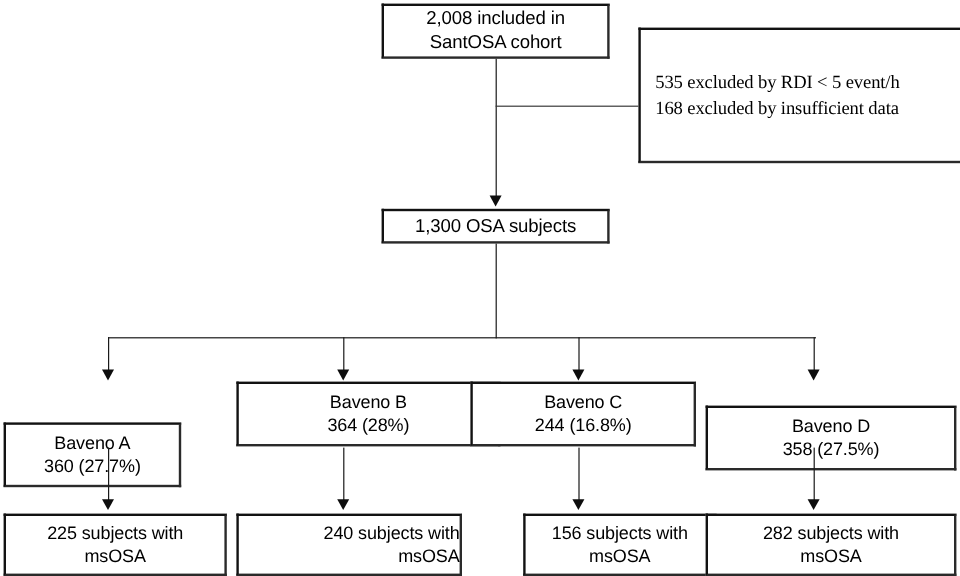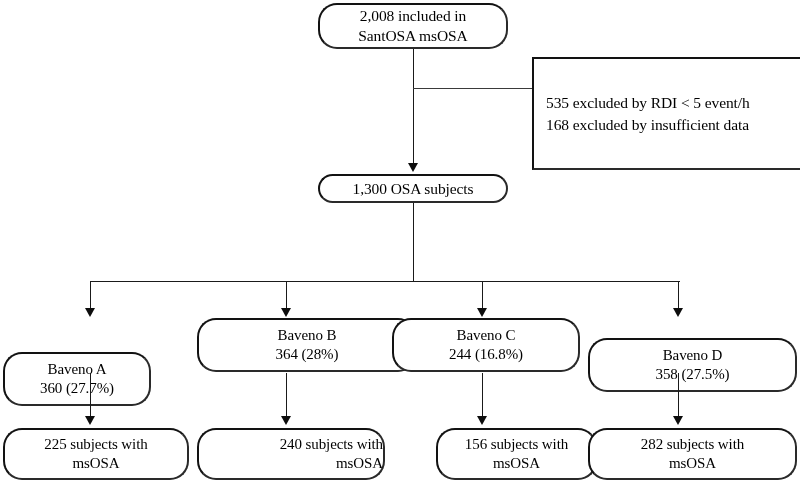--- a/index.html
+++ b/index.html
@@ -30,30 +30,30 @@
     flex-direction: column;
     align-items: center;
     justify-content: center;
     text-align: center;
     color: #000000;
     line-height: 1.28;
     letter-spacing: -0.1px;
   }
   .box .line { display: block; white-space: nowrap; }
 
-  .box-sans { font-family: Liberation Serif, serif; border-radius: 19px; }
+  .box-sans { font-family: Liberation Sans, sans-serif; }
   .box-serif { font-family: "Liberation Serif", serif; }
 
   
   #box-cohort {
     left: 318px; top: 3px; width: 190px; height: 46px;
     font-size: 15.5px;
   }
   #box-excluded {
-    left: 532px; top: 57px; width: 268px; height: 113px;
+    left: 532px; top: 23px; width: 268px; height: 113px;
     font-size: 15.5px;
     justify-content: center;
     align-items: flex-start;
     text-align: left;
     padding-left: 12px;
     line-height: 1.38;
     border-right: none;
   }
   #box-osa {
     left: 318px; top: 174px; width: 190px; height: 29px;
@@ -95,21 +95,21 @@
     border-top: 9px solid #0d0d0d;
   }
 </style>
 </head>
 <body>
 
 <div id="canvas">
 
   <div class="box box-sans" id="box-cohort">
     <span class="line">2,008 included in</span>
-    <span class="line">SantOSA msOSA</span>
+    <span class="line">SantOSA cohort</span>
   </div>
 
   <div class="box box-serif" id="box-excluded">
     <span class="line">535 excluded by RDI &lt; 5 event/h</span>
     <span class="line">168 excluded by insufficient data</span>
   </div>
 
   <div class="vline" style="left:413px; top:49px; height:115px;"></div>
   <div class="arrowhead" style="left:408px; top:163px;"></div>
 

